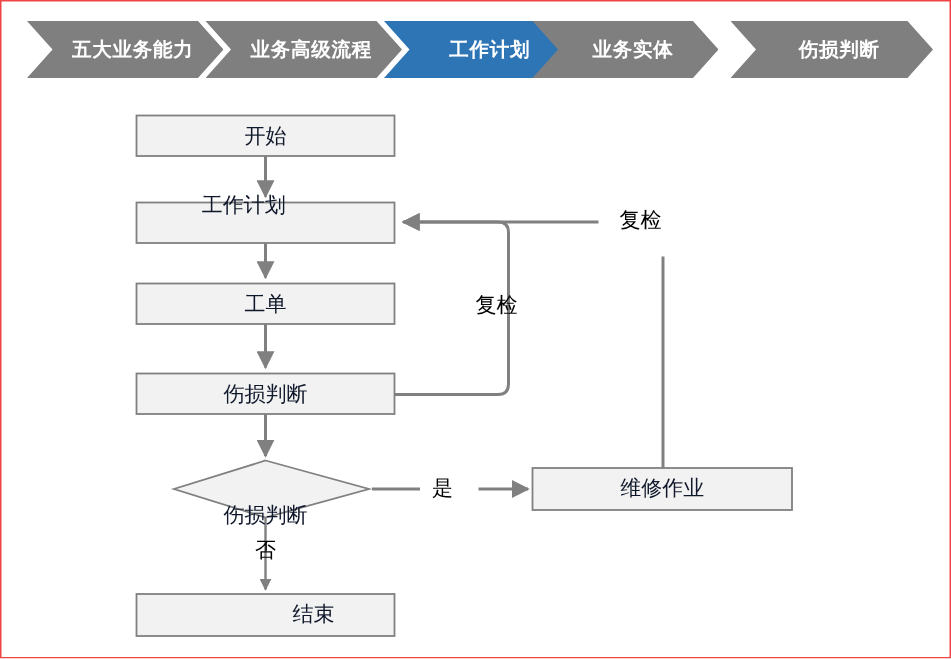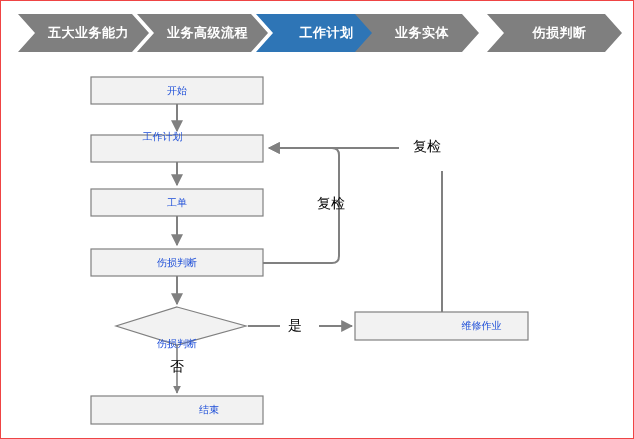--- a/index.html
+++ b/index.html
@@ -48,21 +48,21 @@
   }
   .lbl{
     position:absolute;
     font-size:14px;
     color:#000000;
     white-space:nowrap;
   }
   .node-text{
     position:absolute;
     display:flex;align-items:center;justify-content:center;
-    font-size:10px;color:#1d4ed8;
+    font-size:14px;color:#0f172a;
     white-space:nowrap;
     pointer-events:none;
   }
 </style>
 </head>
 <body>
 
 <div id="page">
 
   <div id="breadcrumb">
@@ -117,21 +117,21 @@
       <line x1="247" y1="273" x2="279" y2="273" stroke="#808080" stroke-width="2"></line>
       <line x1="318" y1="273" x2="351" y2="273" stroke="#808080" stroke-width="2" marker-end="url(#arrow)"></line>
     </svg>
 
     
     <div class="node-text" style="left:90px;top:24px;width:172px;height:27px;">开始</div>
     <div class="node-text" style="left:90px;top:70px;width:143px;height:27px;">工作计划</div>
     <div class="node-text" style="left:90px;top:136px;width:172px;height:27px;text-align:center;">工单</div>
     <div class="node-text" style="left:90px;top:196px;width:172px;height:27px;">伤损判断</div>
     <div class="node-text" style="left:116px;top:259px;width:120px;height:28px;margin-top:18px;">伤损判断</div>
-    <div class="node-text" style="left:354px;top:259px;width:173px;height:28px;padding-left:40px;">维修作业</div>
+    <div class="node-text" style="left:354px;top:259px;width:173px;height:28px;">维修作业</div>
     <div class="node-text" style="left:90px;top:343px;width:172px;height:28px;margin-left:32px;">结束</div>
 
     
     <div class="lbl" style="left:316px;top:142px;">复检</div>
     <div class="lbl" style="left:412px;top:85px;">复检</div>
     <div class="lbl" style="left:287px;top:264px;">是</div>
     <div class="lbl" style="left:169px;top:305px;">否</div>
 
   </div>
 </div>

